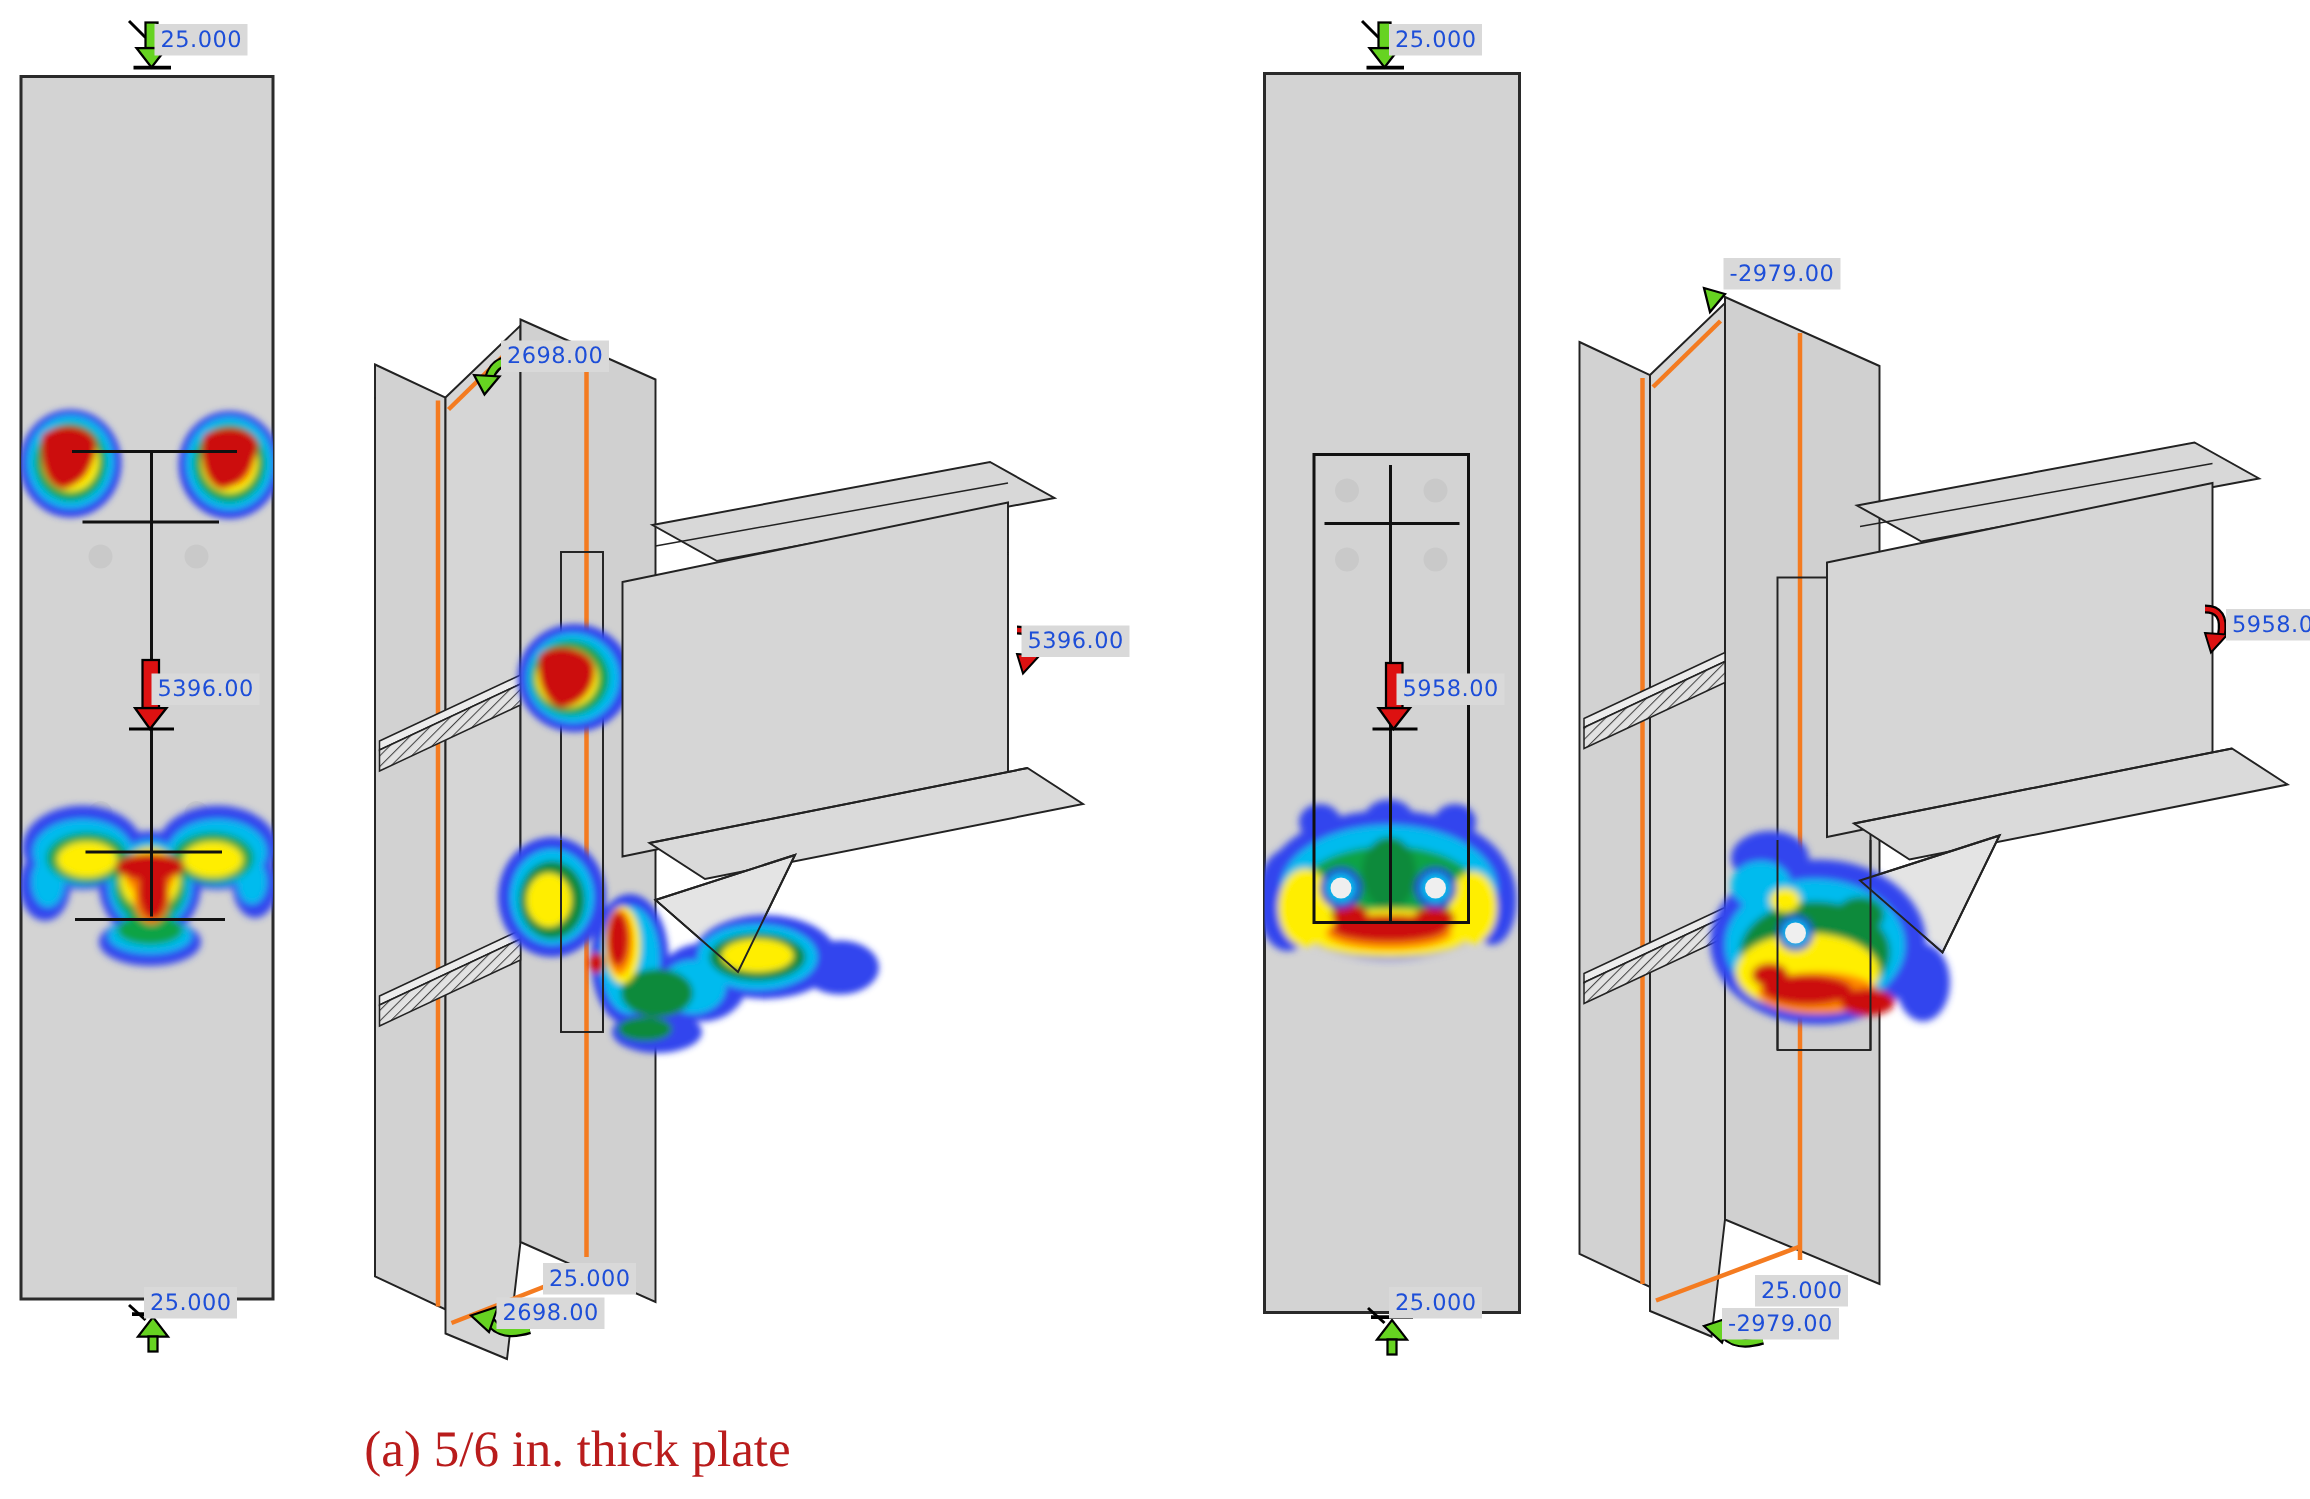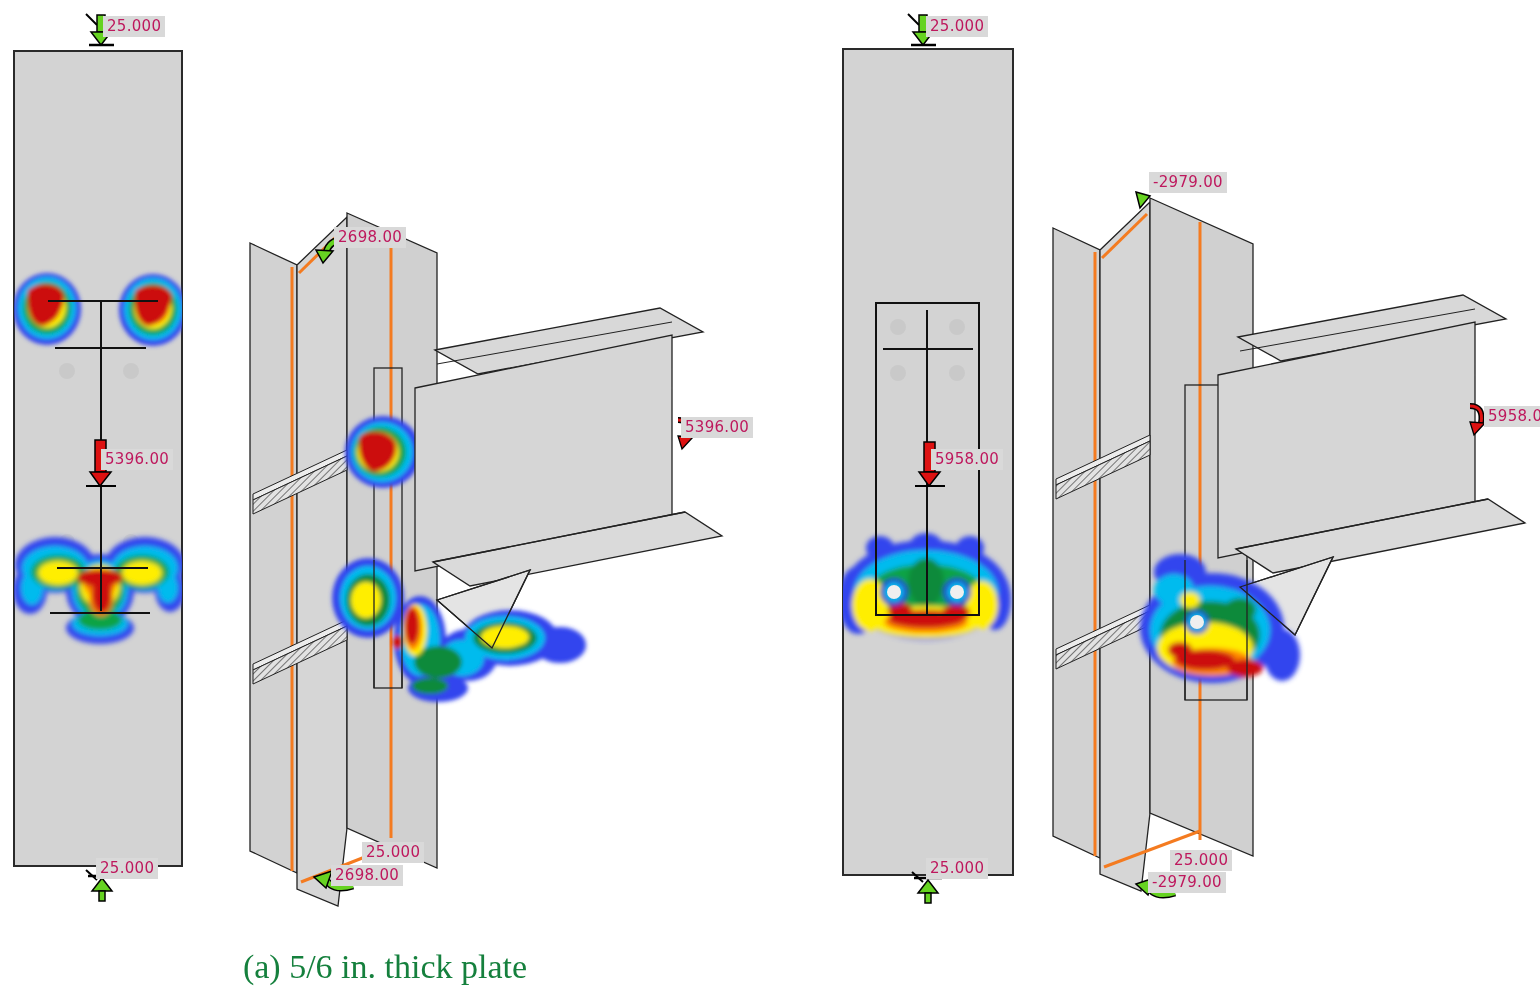--- a/index.html
+++ b/index.html
@@ -1,21 +1,21 @@
 <!DOCTYPE html>
 <html><head>
 <meta charset="utf-8">
 <style>
   html,body{margin:0;padding:0;background:#ffffff;}
   .canvas{position:relative;width:1540px;height:999px;background:#ffffff;overflow:hidden;
           font-family:"DejaVu Sans",sans-serif;}
   svg{position:absolute;left:0;top:0;}
-  .cad-label{position:absolute;background:#d9d9d9;color:#be185d;font-size:15px;line-height:19px;
+  .cad-label{position:absolute;background:#d9d9d9;color:#1d4ed8;font-size:15px;line-height:19px;
              padding:1px 4px;white-space:nowrap;letter-spacing:.3px;}
-  .caption{position:absolute;color:#15803d;font-family:"Liberation Serif","DejaVu Serif",serif;
+  .caption{position:absolute;color:#b91c1c;font-family:"Liberation Serif","DejaVu Serif",serif;
            font-size:34px;text-align:center;white-space:nowrap;}
 </style>
 </head>
 <body>
 
 <div class="canvas">
 
 <svg width="1540" height="999" viewBox="0 0 1540 999">
   <defs>
     <filter id="blur2" x="-20%" y="-20%" width="140%" height="140%">

